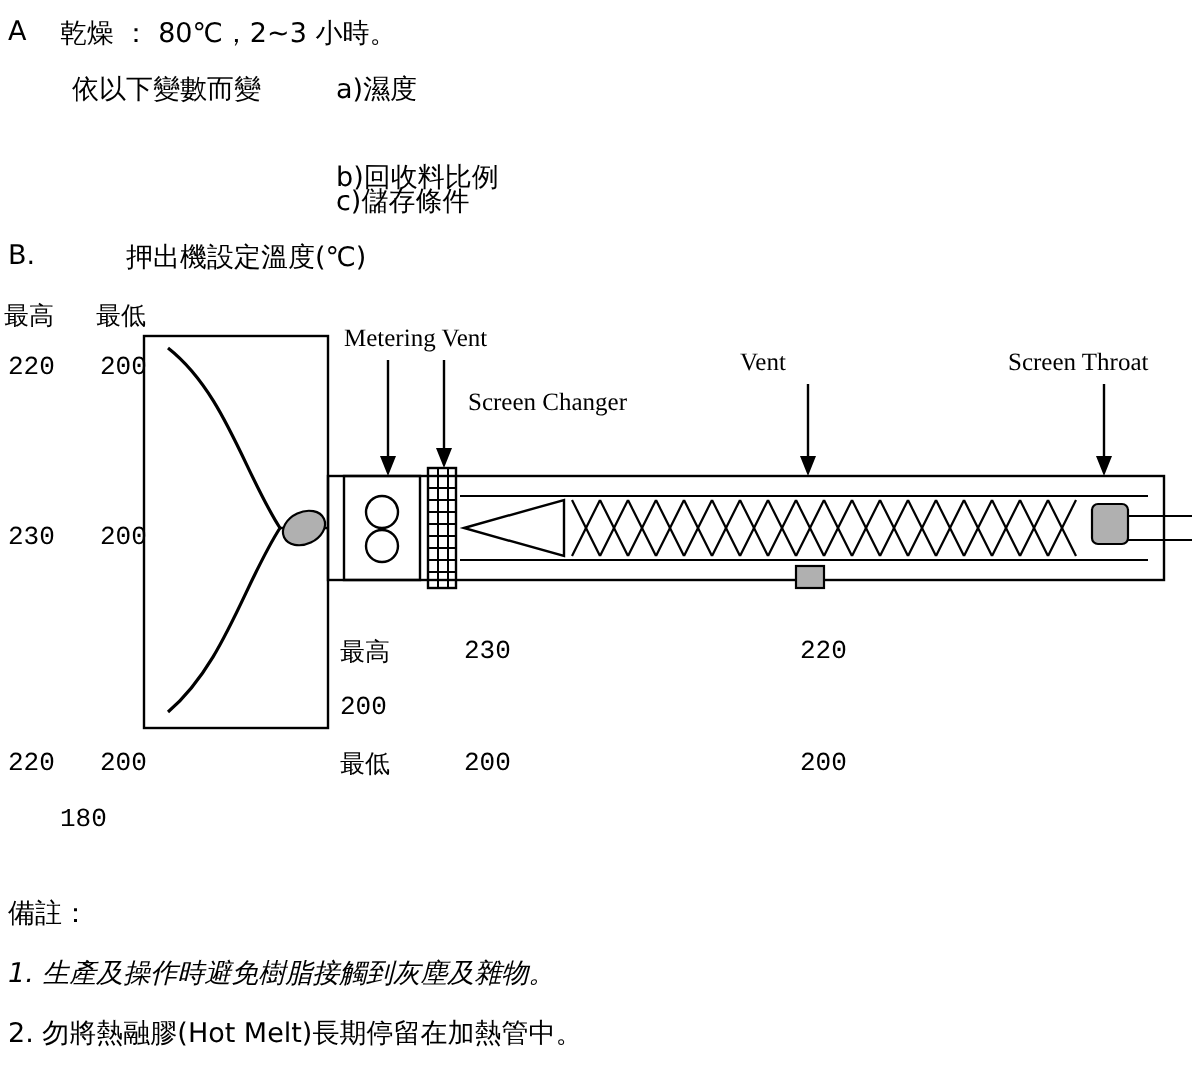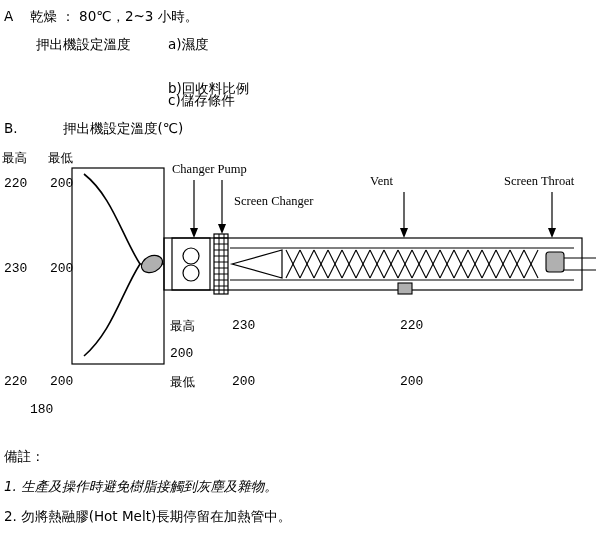--- a/index.html
+++ b/index.html
@@ -70,21 +70,21 @@
     left: 0; top: 0;
     width: 600px; height: 536px;
     pointer-events: none;
   }
 </style>
 </head>
 <body>
 
 <div class="abs cjk" id="secA-letter">A</div>
 <div class="abs cjk" id="secA-line1">乾燥 ： 80℃，2~3 小時。</div>
-<div class="abs cjk" id="secA-line2">押出機設定溫度</div>
+<div class="abs cjk" id="secA-line2">依以下變數而變</div>
 <div class="abs cjk" id="secA-a">a)濕度</div>
 <div class="abs cjk" id="secA-b">b)回收料比例</div>
 <div class="abs cjk" id="secA-c">c)儲存條件</div>
 
 <div class="abs cjk" id="secB-letter">B.</div>
 <div class="abs cjk" id="secB-title">押出機設定溫度(℃)</div>
 
 <div class="abs cjk-sm" id="hdr-max">最高</div>
 <div class="abs cjk-sm" id="hdr-min">最低</div>
 
@@ -97,21 +97,21 @@
 <div class="abs num" id="l3-extra">180</div>
 
 <div class="abs cjk-sm" id="t-max-label">最高</div>
 <div class="abs num" id="t-max-v1">230</div>
 <div class="abs num" id="t-max-v2">220</div>
 <div class="abs num" id="t-max-v3">200</div>
 <div class="abs cjk-sm" id="t-min-label">最低</div>
 <div class="abs num" id="t-min-v1">200</div>
 <div class="abs num" id="t-min-v2">200</div>
 
-<div class="abs serif-label" id="lbl-metering">Changer Pump</div>
+<div class="abs serif-label" id="lbl-metering">Metering Vent</div>
 <div class="abs serif-label" id="lbl-screen">Screen Changer</div>
 <div class="abs serif-label" id="lbl-vent">Vent</div>
 <div class="abs serif-label" id="lbl-hopper">Screen Throat</div>
 
 <div class="abs cjk" id="notes-title">備註：</div>
 <div class="abs cjk" id="note-1">1. 生產及操作時避免樹脂接觸到灰塵及雜物。</div>
 <div class="abs cjk" id="note-2">2. 勿將熱融膠(Hot Melt)長期停留在加熱管中。</div>
 
 <svg id="diagram" viewBox="0 0 600 536">
   <g fill="none" stroke="#000000" stroke-width="1.2">

